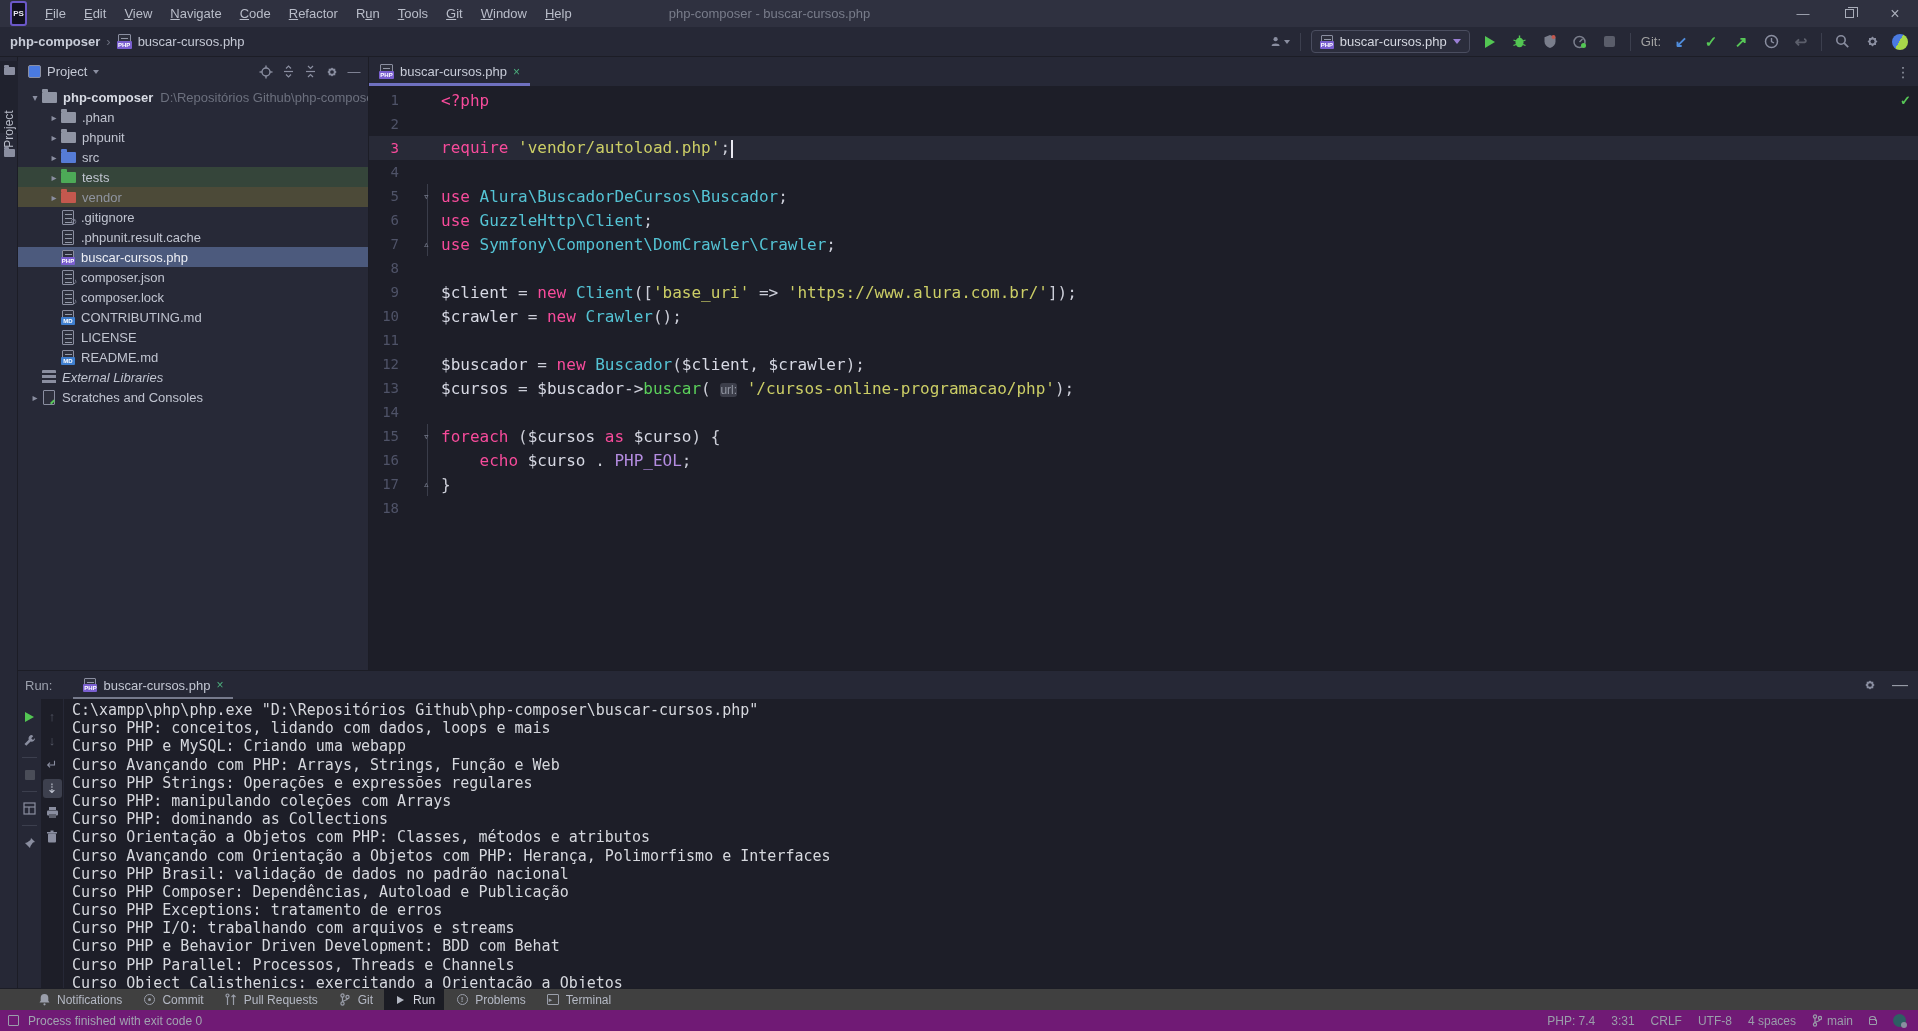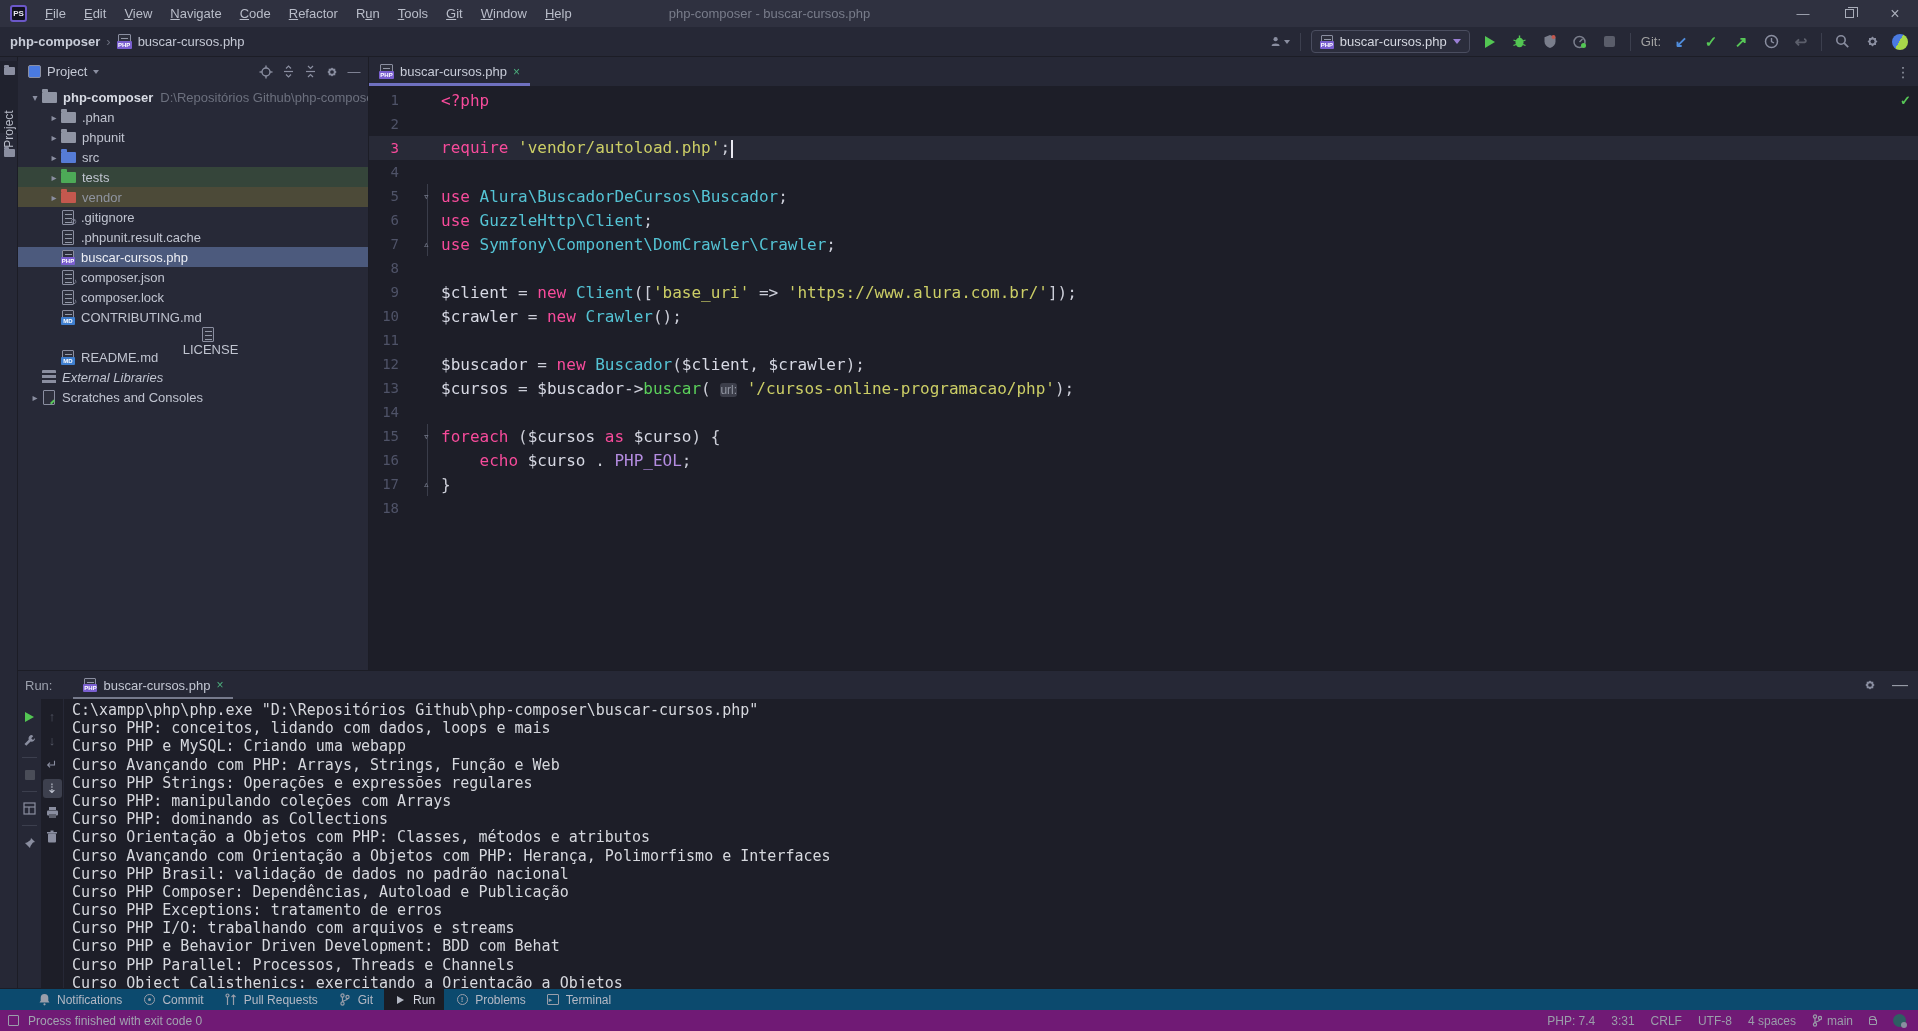--- a/index.html
+++ b/index.html
@@ -2,21 +2,21 @@
 <html><head>
 <meta charset="utf-8">
 <style>
   * { box-sizing: border-box; margin: 0; padding: 0; }
   html,body { width:1918px; height:1031px; overflow:hidden; background:#1d1e28;
     font-family:"Liberation Sans", sans-serif; -webkit-font-smoothing:antialiased; }
   #app { width:1918px; height:1031px; display:flex; flex-direction:column; color:#c0c4d0; }
 
   
   #titlebar { height:27px; background:#2f3140; display:flex; align-items:center; flex:none; }
-  #ps-logo { width:17px; height:17px; margin:0 9px 0 10px; background:#12121f; border:2px solid #6b58c8;
+  #ps-logo { width:17px; height:25px; margin:0 9px 0 10px; background:#12121f; border:2px solid #6b58c8;
     border-radius:3px; color:#e8e8f0; font-size:8px; font-weight:bold; display:flex; align-items:center; justify-content:center; }
   .menu-item { font-size:13px; color:#b9bdc9; padding:0 9px; line-height:27px; cursor:default; }
   .menu-item u { text-decoration:underline; }
   #win-title { font-size:13px; color:#787c8a; margin-left:88px; }
   #win-controls { margin-left:auto; display:flex; align-items:center; height:27px; }
   .win-btn { width:46px; height:27px; display:flex; align-items:center; justify-content:center; color:#a9adb9; font-size:13px; }
   .max-glyph { width:9px; height:9px; border:1px solid #a9adb9; position:relative; }
   .max-glyph::before { content:""; position:absolute; top:-3px; left:2px; width:9px; height:9px; border:1px solid #a9adb9; border-left:none; border-bottom:none; }
 
   
@@ -122,21 +122,21 @@
   .rt-icon { width:19px; height:19px; margin-bottom:5px; display:flex; align-items:center; justify-content:center; font-size:13px; color:#8a8ea0; border-radius:3px; }
   .rt-icon.dim { color:#565a68; }
   .rt-icon.active { background:#3d404e; color:#c0c4d0; }
   .rt-sep { width:15px; height:1px; background:#3c3f4e; margin:2px 0 7px; }
   .rt-play { width:0; height:0; border-top:5px solid transparent; border-bottom:5px solid transparent; border-left:9px solid #53c653; }
   .rt-stop { width:10px; height:10px; background:#4a4d58; border-radius:1px; }
   #console { flex:1; overflow:hidden; padding:2px 0 0 8px; font-family:"DejaVu Sans Mono", monospace; font-size:15px; color:#d6d8de; }
   .console-line { height:18.2px; white-space:pre; }
 
   
-  #bottombar { height:22px; background:#0c4a6e; flex:none; display:flex; align-items:center; border-top:1px solid #1c1d26; padding-left:28px; gap:2px; }
+  #bottombar { height:22px; background:#404040; flex:none; display:flex; align-items:center; border-top:1px solid #1c1d26; padding-left:28px; gap:2px; }
   .bb-item { height:22px; display:flex; align-items:center; gap:6px; padding:0 9px; font-size:12px; color:#b4b8c4; }
   .bb-item.active { background:#1b1c24; color:#d4d7e0; }
   .bb-icon { display:flex; align-items:center; justify-content:center; width:14px; height:14px; color:#9a9eaa; }
   .bb-play { width:0; height:0; border-top:4px solid transparent; border-bottom:4px solid transparent; border-left:7px solid #b4b8c4; }
   .circ { width:11px; height:11px; border:1.5px solid #9a9eaa; border-radius:50%; display:flex; align-items:center; justify-content:center; }
   .circ::after { content:""; width:3px; height:3px; background:#9a9eaa; border-radius:50%; }
   .circ.excl::after { content:"!"; background:none; width:auto; height:auto; font-size:8px; color:#9a9eaa; font-weight:bold; }
   .term-box { width:12px; height:11px; border:1px solid #9a9eaa; border-radius:1px; font-size:7px; color:#9a9eaa; display:flex; align-items:center; padding-left:1px; }
 
   
@@ -376,21 +376,21 @@
                 <span class="lbl">composer.lock</span>
               </div>
               <div class="tree-row" style="padding-left: 29px;">
                 <span class="chev"></span>
                 <span class="fi icon-md">
                   <span class="page"></span>
                   <span class="badge">MD</span>
                 </span>
                 <span class="lbl">CONTRIBUTING.md</span>
               </div>
-              <div class="tree-row" style="padding-left: 29px; flex-direction: column;">
+              <div class="tree-row" style="padding-left: 29px;">
                 <span class="chev"></span>
                 <span class="fi icon-txt">
                   <span class="page"></span>
                 </span>
                 <span class="lbl">LICENSE</span>
               </div>
               <div class="tree-row" style="padding-left: 29px;">
                 <span class="chev"></span>
                 <span class="fi icon-md">
                   <span class="page"></span>

